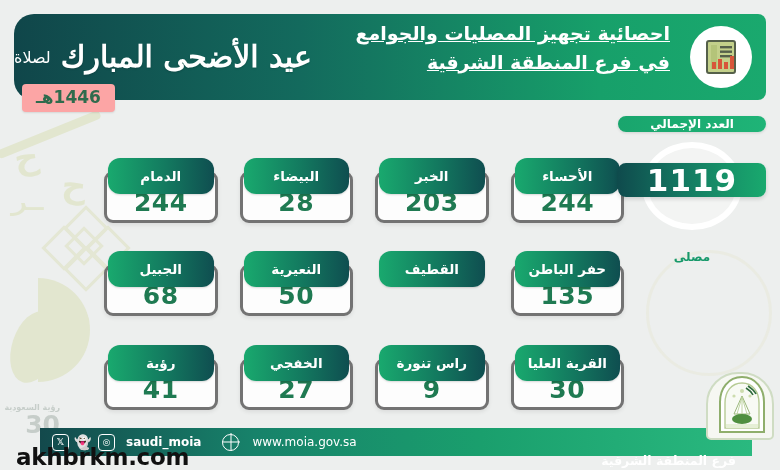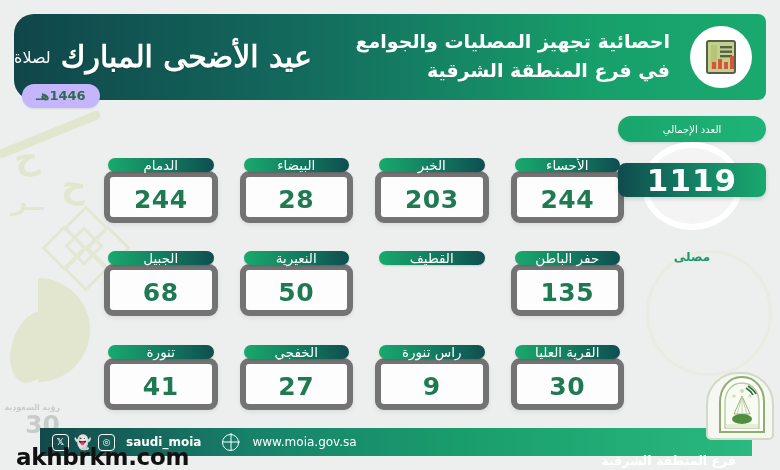--- a/index.html
+++ b/index.html
@@ -35,55 +35,55 @@
 
   
   .header{
     position:absolute;left:14px;top:14px;width:752px;height:86px;
     border-radius:20px 8px 8px 20px;
     background:linear-gradient(90deg,#10464a 0%,#136a5d 38%,#17a06a 78%,#1aa96e 100%);
     z-index:2;overflow:hidden;
   }
   .header-inner{position:relative;width:100%;height:100%;}
   .hdr-title{
-    position:absolute;right:96px;top:13px;width:430px;
+    position:absolute;right:96px;top:5px;width:430px;
     color:#ffffff;text-align:right;direction:rtl;
-    font-size:19px;font-weight:700;line-height:1.5;letter-spacing:.2px;
+    font-size:19px;font-weight:700;line-height:1.5;letter-spacing:.2px;text-decoration:underline;
   }
   .hdr-title .l2{display:block;text-align:right;}
   .hdr-icon{
     position:absolute;right:14px;top:12px;width:62px;height:62px;border-radius:50%;
     background:#ffffff;display:flex;align-items:center;justify-content:center;
   }
   .hdr-eid{
     position:absolute;left:0;top:0;width:320px;height:86px;
     display:flex;align-items:center;justify-content:flex-end;padding-right:4px;
     box-sizing:border-box;direction:rtl;
   }
   .eid-script{
     color:#ffffff;font-size:30px;font-weight:700;line-height:1;
     font-family:"DejaVu Serif","Liberation Serif",serif;
     text-shadow:0 1px 2px rgba(0,0,0,.18);
     white-space:nowrap;
   }
   .eid-pre{color:#ffffff;font-size:16px;font-weight:400;margin-right:10px;}
   .year-badge{
     position:absolute;left:22px;top:84px;z-index:4;
-    background:#c4b5fd;color:#2f6b4d;
-    font-size:13px;font-weight:700;line-height:1;
-    padding:5px 14px 6px;border-radius:12px;direction:rtl;
+    background:#fca5a5;color:#2f6b4d;
+    font-size:17px;font-weight:700;line-height:1;
+    padding:5px 14px 6px;border-radius:4px;direction:rtl;
     box-shadow:0 1px 2px rgba(0,0,0,.10);
   }
 
   
   .total{position:absolute;right:14px;top:116px;width:150px;height:118px;z-index:3;}
   .total-pill{
-    position:absolute;right:0;top:0;width:148px;height:26px;border-radius:13px;
+    position:absolute;right:0;top:0;width:148px;height:16px;border-radius:13px;
     background:linear-gradient(90deg,#19a56d 0%,#1fb477 100%);
-    color:#fff;font-size:10px;font-weight:400;direction:rtl;
+    color:#fff;font-size:12px;font-weight:700;direction:rtl;
     display:flex;align-items:center;justify-content:center;
     box-shadow:0 1px 3px rgba(0,0,0,.12);
   }
   .total-circle{
     position:absolute;right:24px;top:26px;width:100px;height:88px;border-radius:50%;
     border:6px solid #ffffff;background:#f3f4f3;box-sizing:border-box;
   }
   .total-num{
     position:absolute;right:0px;top:47px;width:148px;height:34px;border-radius:8px;
     background:linear-gradient(90deg,#0f4b4d 0%,#147a62 45%,#19a96e 100%);
@@ -97,29 +97,29 @@
   }
 
   
   .grid{
     position:absolute;left:104px;top:158px;width:520px;height:262px;z-index:2;
     display:grid;grid-template-columns:repeat(4,1fr);grid-template-rows:repeat(3,1fr);
     column-gap:22px;row-gap:18px;direction:rtl;
   }
   .card{position:relative;width:100%;height:68px;}
   .card-pill{
-    position:absolute;right:4px;left:4px;top:0;height:14px;border-radius:12px;
+    position:absolute;right:4px;left:4px;top:0;height:36px;border-radius:12px;
     background:linear-gradient(90deg,#19a96e 0%,#13795f 55%,#0f4e50 100%);
-    color:#ffffff;font-size:13.5px;font-weight:400;direction:rtl;
+    color:#ffffff;font-size:13.5px;font-weight:700;direction:rtl;
     display:flex;align-items:center;justify-content:center;z-index:2;
     box-shadow:0 1px 2px rgba(0,0,0,.15);white-space:nowrap;
   }
   .card-body{
     position:absolute;left:0;right:0;top:13px;height:52px;border-radius:9px;
-    background:#fdfdfd;border:6px solid #737373;
+    background:#fdfdfd;border:3px solid #737373;
     box-shadow:0 2px 4px rgba(0,0,0,.08);
     display:flex;align-items:flex-end;justify-content:center;padding-bottom:5px;
     box-sizing:border-box;
   }
   .card-val{color:#1f7a52;font-size:25px;font-weight:700;line-height:1;letter-spacing:.5px;}
 
   
   .footer{
     position:absolute;left:40px;top:428px;width:712px;height:28px;z-index:3;
     background:linear-gradient(90deg,#13494c 0%,#17826a 30%,#1a9f6d 62%,#2ab97f 100%);
@@ -280,21 +280,21 @@
       <div class="card">
         <div class="card-body">
           <span class="card-val">27</span>
         </div>
         <div class="card-pill">الخفجي</div>
       </div>
       <div class="card">
         <div class="card-body">
           <span class="card-val">41</span>
         </div>
-        <div class="card-pill">تنورة</div>
+        <div class="card-pill">رؤية</div>
       </div>
     </div>
 
   <div class="v2030">
     <span class="sm">رؤية السعودية</span>
     <span>30</span>
   </div>
 
   <div class="moia-emblem">
     <svg width="60" height="60" viewBox="0 0 60 60" aria-hidden="true">

